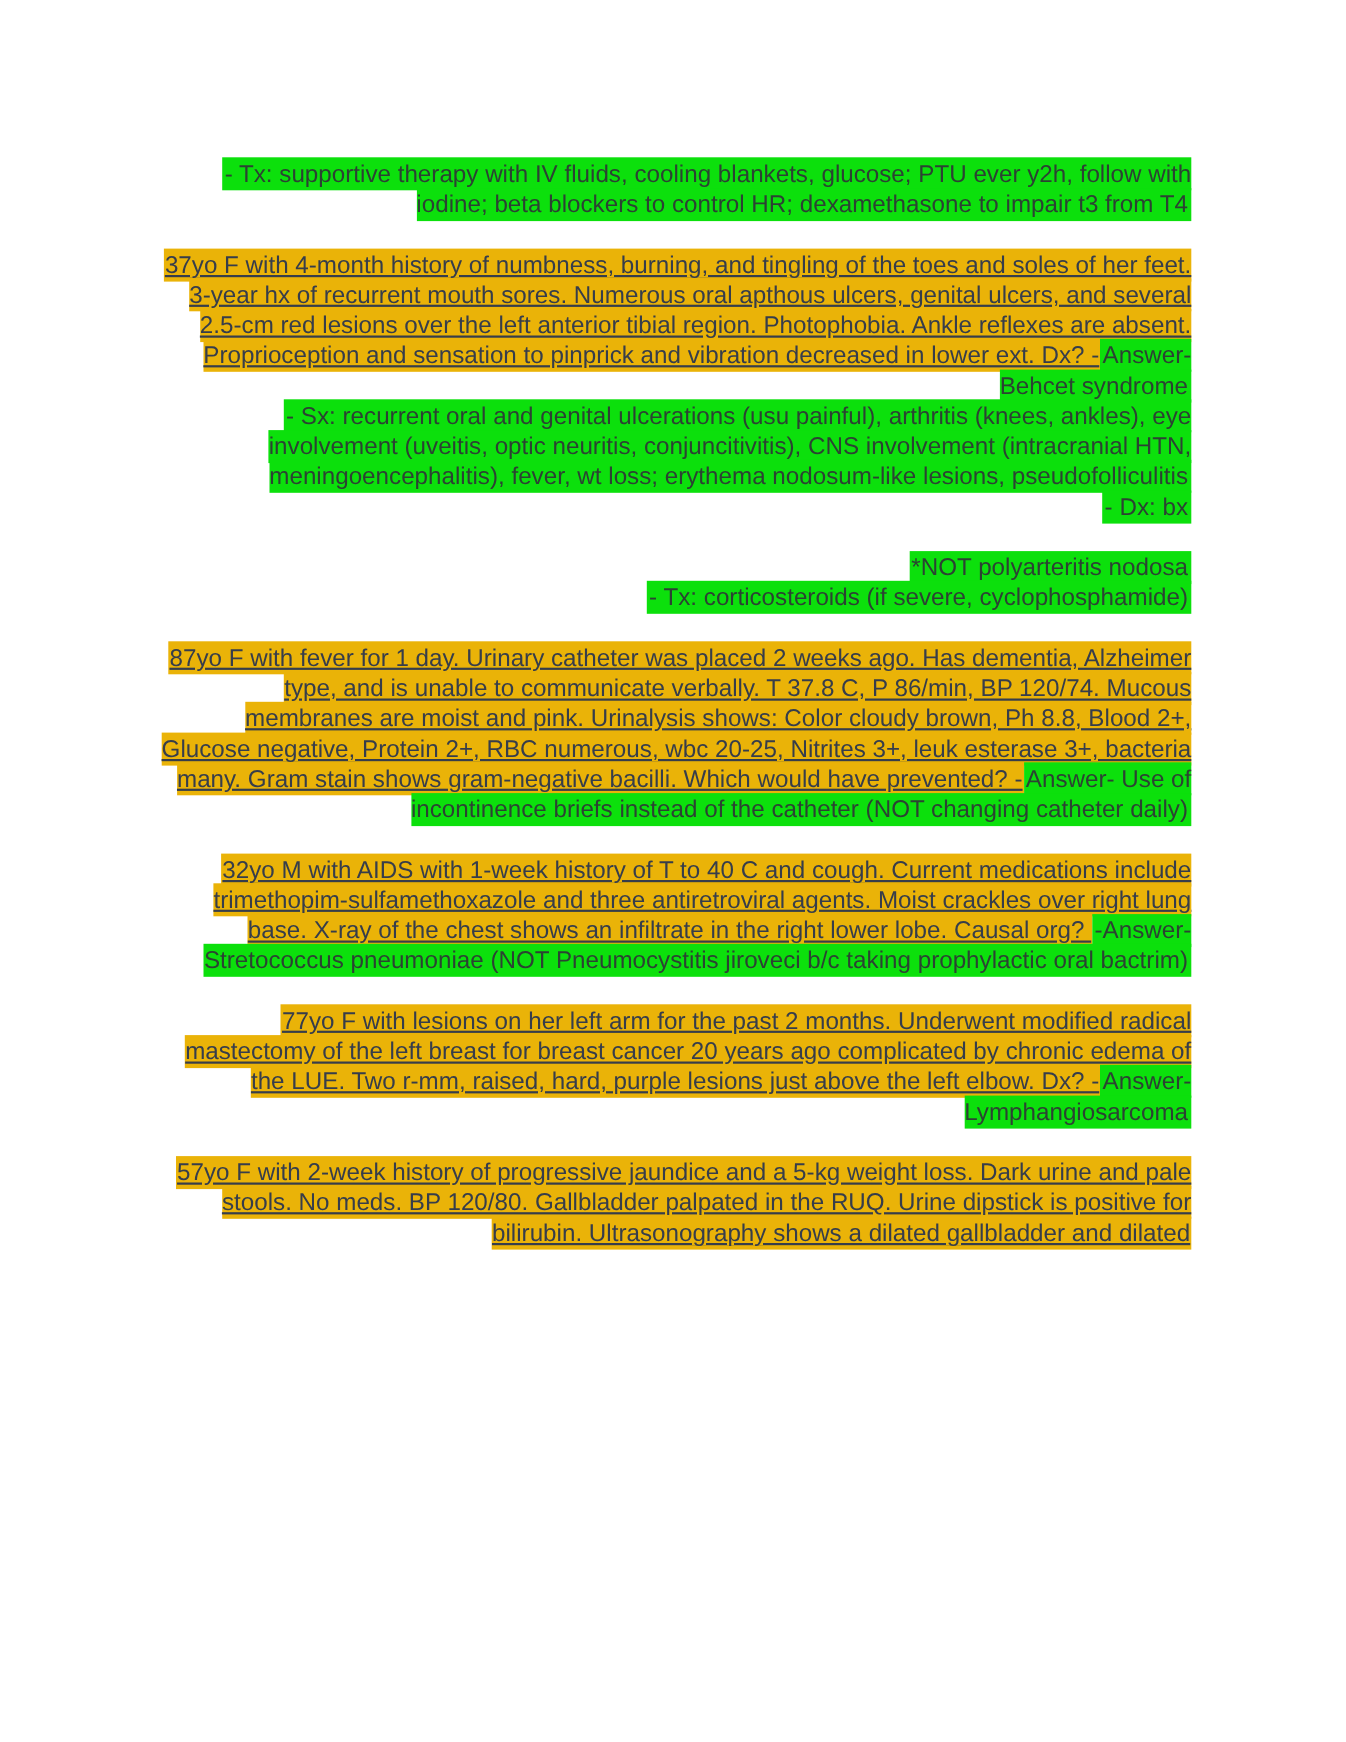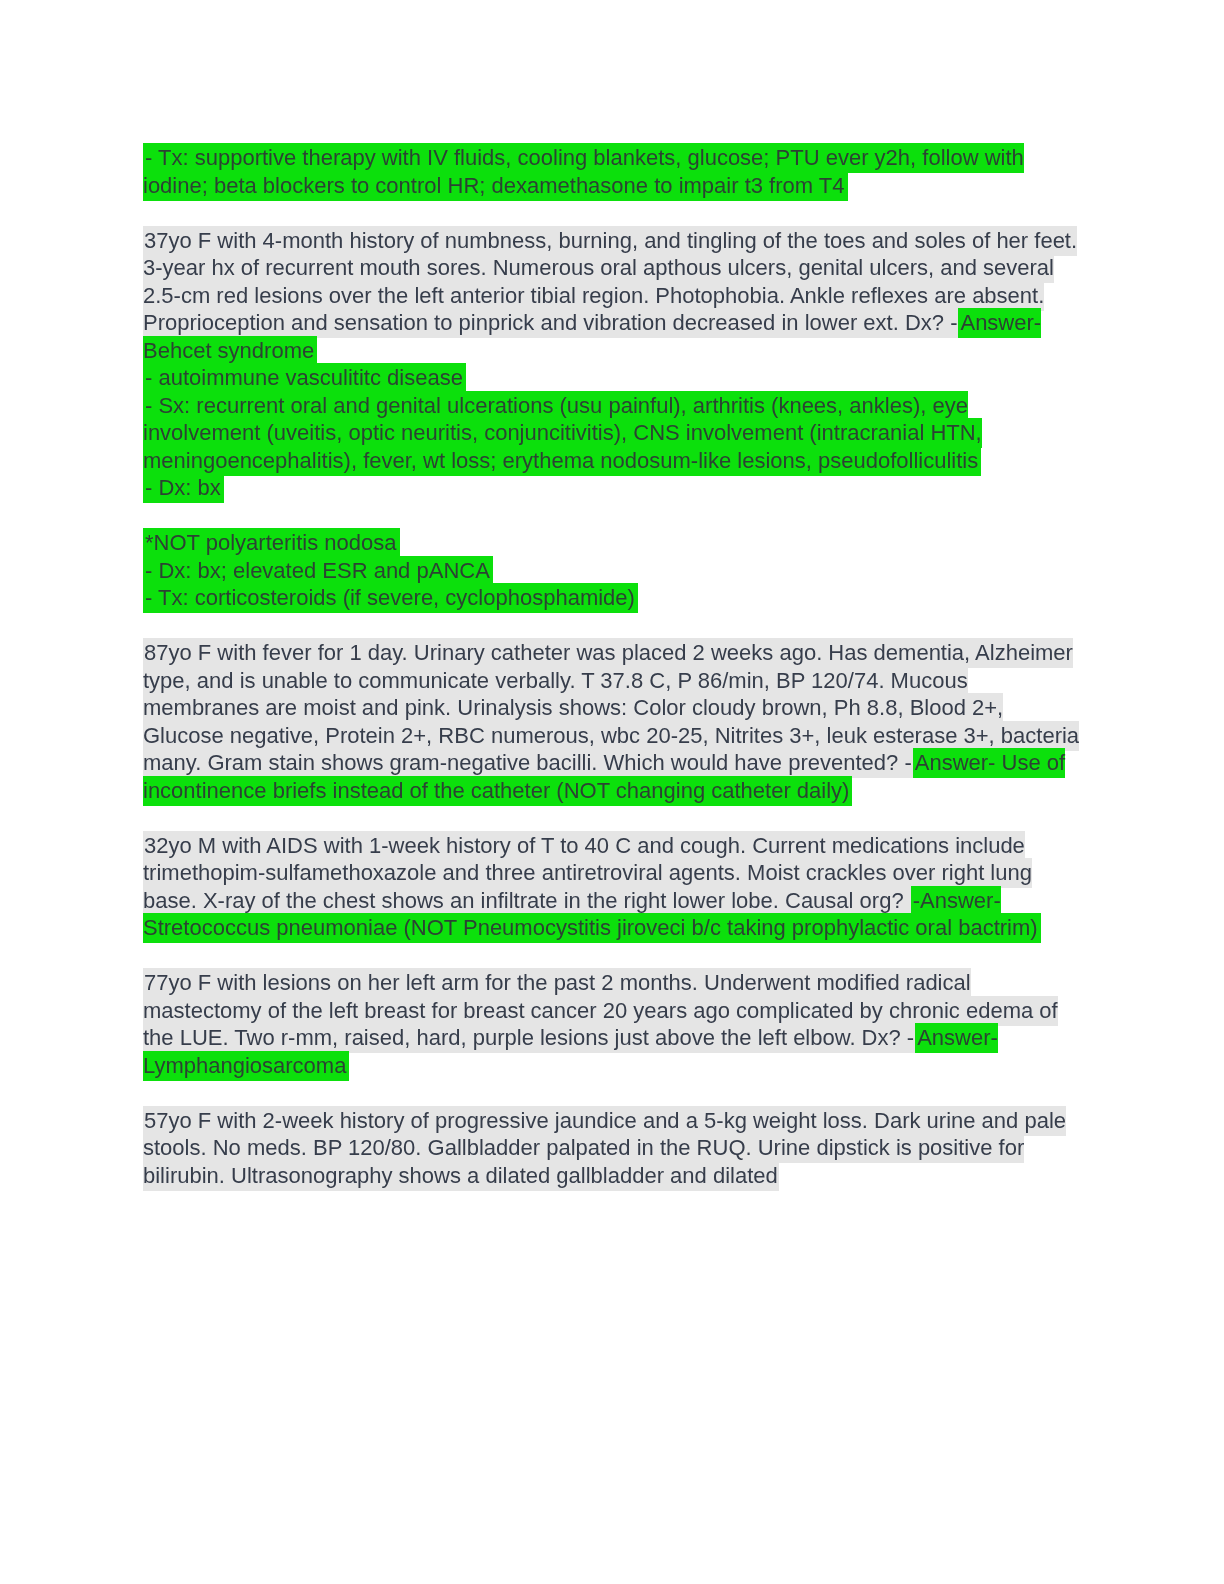--- a/index.html
+++ b/index.html
@@ -11,50 +11,49 @@
     box-sizing: border-box;
     padding: 144px 141px 0 143px;
     overflow: hidden;
     font-family: "Liberation Sans", sans-serif;
     font-size: 22px;
     line-height: 27.5px;
     color: #363d4b;
   }
   .section { margin: 0 0 27.5px 0; }
   .section:last-child { margin-bottom: 0; }
-  p.line { margin: 0; }
+  p.line { margin: 0; text-align: right; }
   .hl {
     background: #0ce00c;
     color: #2c4233;
     padding: 2px 3px 3px 2px;
   }
   .plain {
-    background: #e5e5e5;
+    background: #eab308;
     padding: 2px 1px 3px 1px;
+    text-decoration: underline;
   }
 </style>
 </head>
 <body>
 
 <div class="page">
 
   <div class="section">
     <p class="line"><span class="hl">- Tx: supportive therapy with IV fluids, cooling blankets, glucose; PTU ever y2h, follow with iodine; beta blockers to control HR; dexamethasone to impair t3 from T4</span></p>
   </div>
 
   <div class="section">
     <p class="line"><span class="plain">37yo F with 4-month history of numbness, burning, and tingling of the toes and soles of her feet. 3-year hx of recurrent mouth sores. Numerous oral apthous ulcers, genital ulcers, and several 2.5-cm red lesions over the left anterior tibial region. Photophobia. Ankle reflexes are absent. Proprioception and sensation to pinprick and vibration decreased in lower ext. Dx? -</span><span class="hl">Answer- Behcet syndrome</span></p>
-    <p class="line"><span class="hl">- autoimmune vasculititc disease</span></p>
     <p class="line"><span class="hl">- Sx: recurrent oral and genital ulcerations (usu painful), arthritis (knees, ankles), eye involvement (uveitis, optic neuritis, conjuncitivitis), CNS involvement (intracranial HTN, meningoencephalitis), fever, wt loss; erythema nodosum-like lesions, pseudofolliculitis</span></p>
     <p class="line"><span class="hl">- Dx: bx</span></p>
   </div>
 
   <div class="section">
     <p class="line"><span class="hl">*NOT polyarteritis nodosa</span></p>
-    <p class="line"><span class="hl">- Dx: bx; elevated ESR and pANCA</span></p>
     <p class="line"><span class="hl">- Tx: corticosteroids (if severe, cyclophosphamide)</span></p>
   </div>
 
   <div class="section">
     <p class="line"><span class="plain">87yo F with fever for 1 day. Urinary catheter was placed 2 weeks ago. Has dementia, Alzheimer type, and is unable to communicate verbally. T 37.8 C, P 86/min, BP 120/74. Mucous membranes are moist and pink. Urinalysis shows: Color cloudy brown, Ph 8.8, Blood 2+, Glucose negative, Protein 2+, RBC numerous, wbc 20-25, Nitrites 3+, leuk esterase 3+, bacteria many. Gram stain shows gram-negative bacilli. Which would have prevented? -</span><span class="hl">Answer- Use of incontinence briefs instead of the catheter (NOT changing catheter daily)</span></p>
   </div>
 
   <div class="section">
     <p class="line"><span class="plain">32yo M with AIDS with 1-week history of T to 40 C and cough. Current medications include trimethopim-sulfamethoxazole and three antiretroviral agents. Moist crackles over right lung base. X-ray of the chest shows an infiltrate in the right lower lobe. Causal org? </span><span class="hl">-Answer- Stretococcus pneumoniae (NOT Pneumocystitis jiroveci b/c taking prophylactic oral bactrim)</span></p>
   </div>

